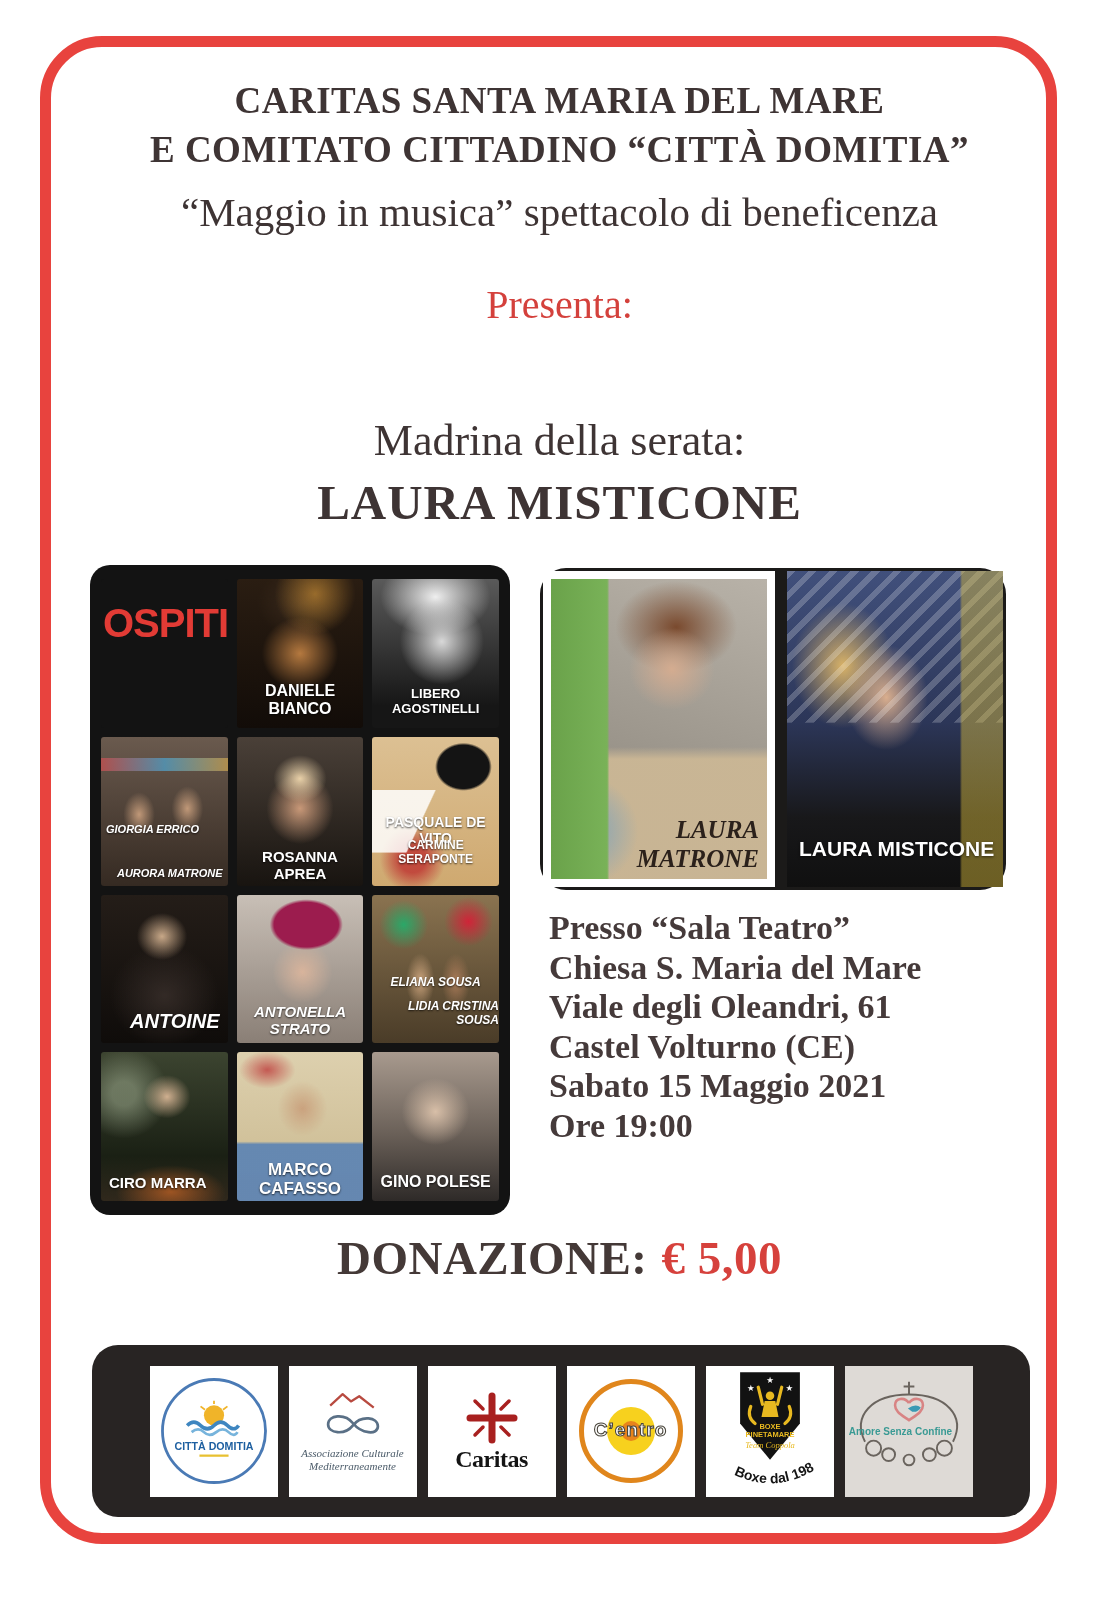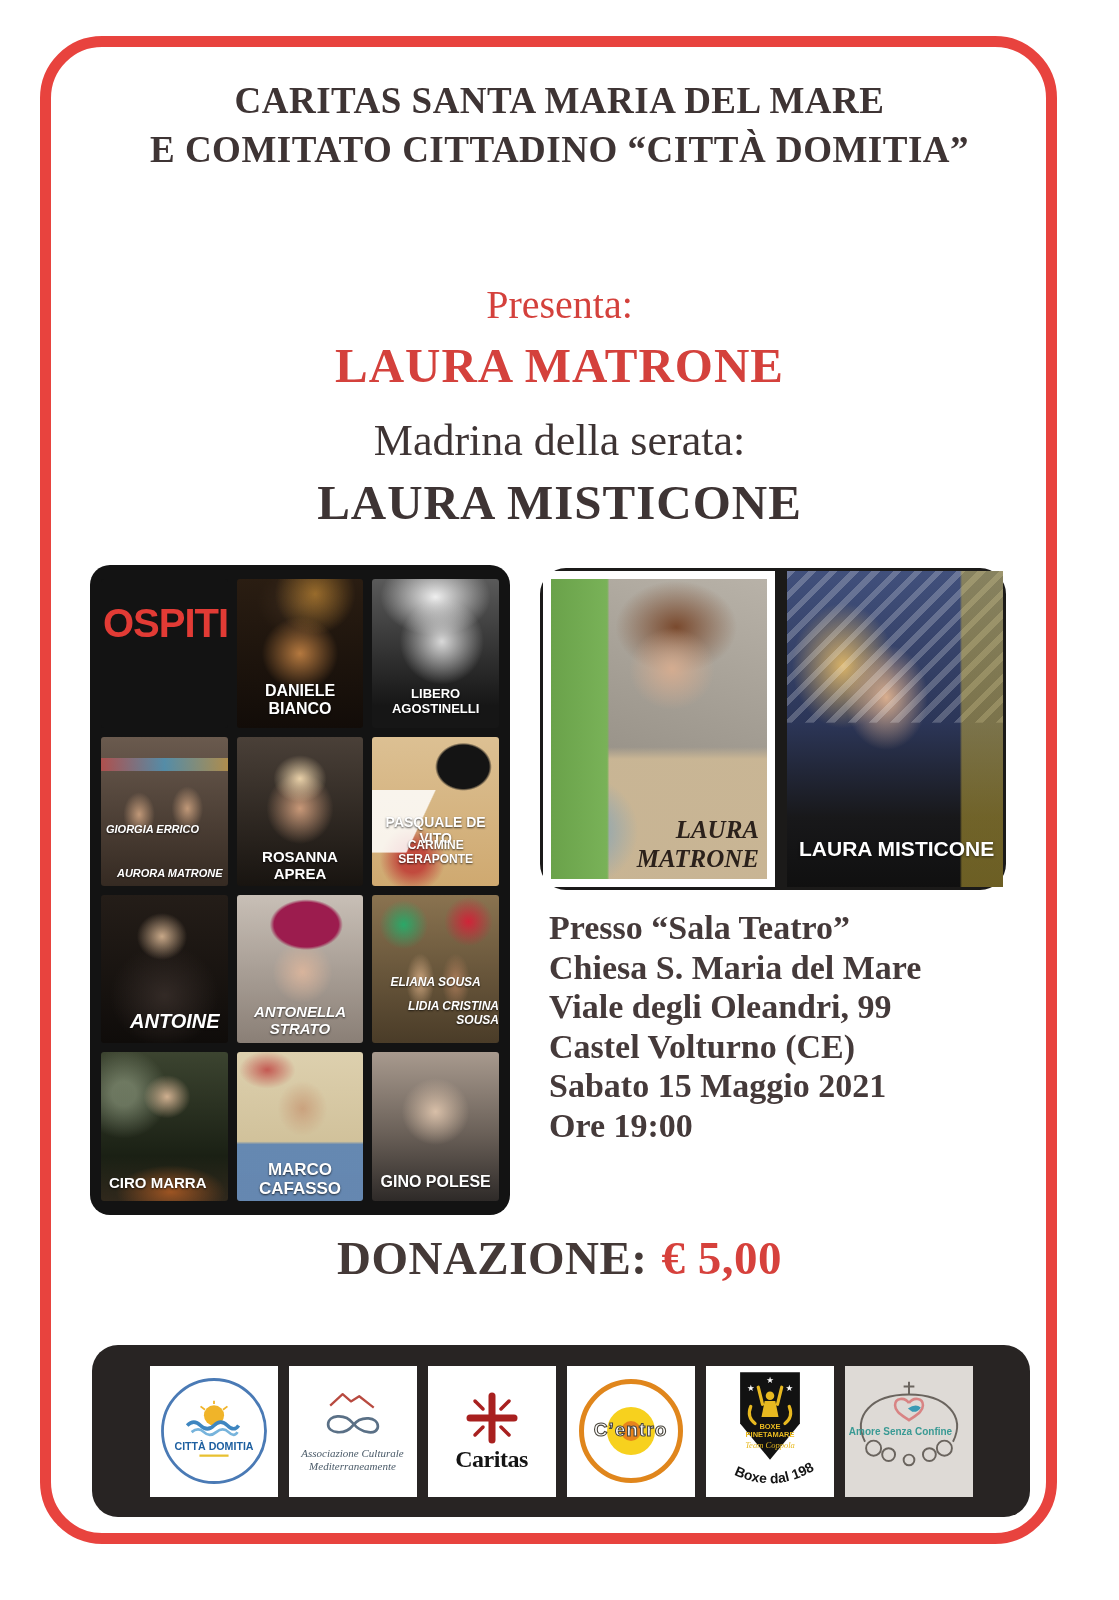--- a/index.html
+++ b/index.html
@@ -163,22 +163,22 @@
 </head>
 <body>
 
 <div class="poster">
   <div class="frame"></div>
 
   <div class="titles">
     <div>CARITAS SANTA MARIA DEL MARE</div>
     <div>E COMITATO CITTADINO “CITTÀ DOMITIA”</div>
   </div>
+  <div class="subtitle">“Maggio in musica” spettacolo di beneficenza</div>
   <div class="presenta">Presenta:</div>
-  <div class="presenter">LAURA MATRONE</div>
   <div class="madrina">Madrina della serata:</div>
   <div class="madrina-name">LAURA MISTICONE</div>
 
   <section class="collage">
     <div class="cell ospiti-cell">
       <span class="ospiti-txt">OSPITI:</span>
     </div>
     <div class="cell c-daniele">
       <span class="nm n-daniele">DANIELE BIANCO</span>
     </div>
@@ -227,21 +227,21 @@
       </div>
     </div>
     <div class="fphoto p-misticone">
       <span class="p-misticone-label">LAURA MISTICONE</span>
     </div>
   </section>
 
   <section class="details">
     <div>Presso “Sala Teatro”</div>
     <div>Chiesa S. Maria del Mare</div>
-    <div>Viale degli Oleandri, 99</div>
+    <div>Viale degli Oleandri, 61</div>
     <div>Castel Volturno (CE)</div>
     <div>Sabato 15 Maggio 2021</div>
     <div>Ore 19:00</div>
   </section>
 
   <div class="donation">
     <span class="lbl">DONAZIONE:</span><span class="amt">€ 5,00</span>
   </div>
 
   <footer class="sponsors">

